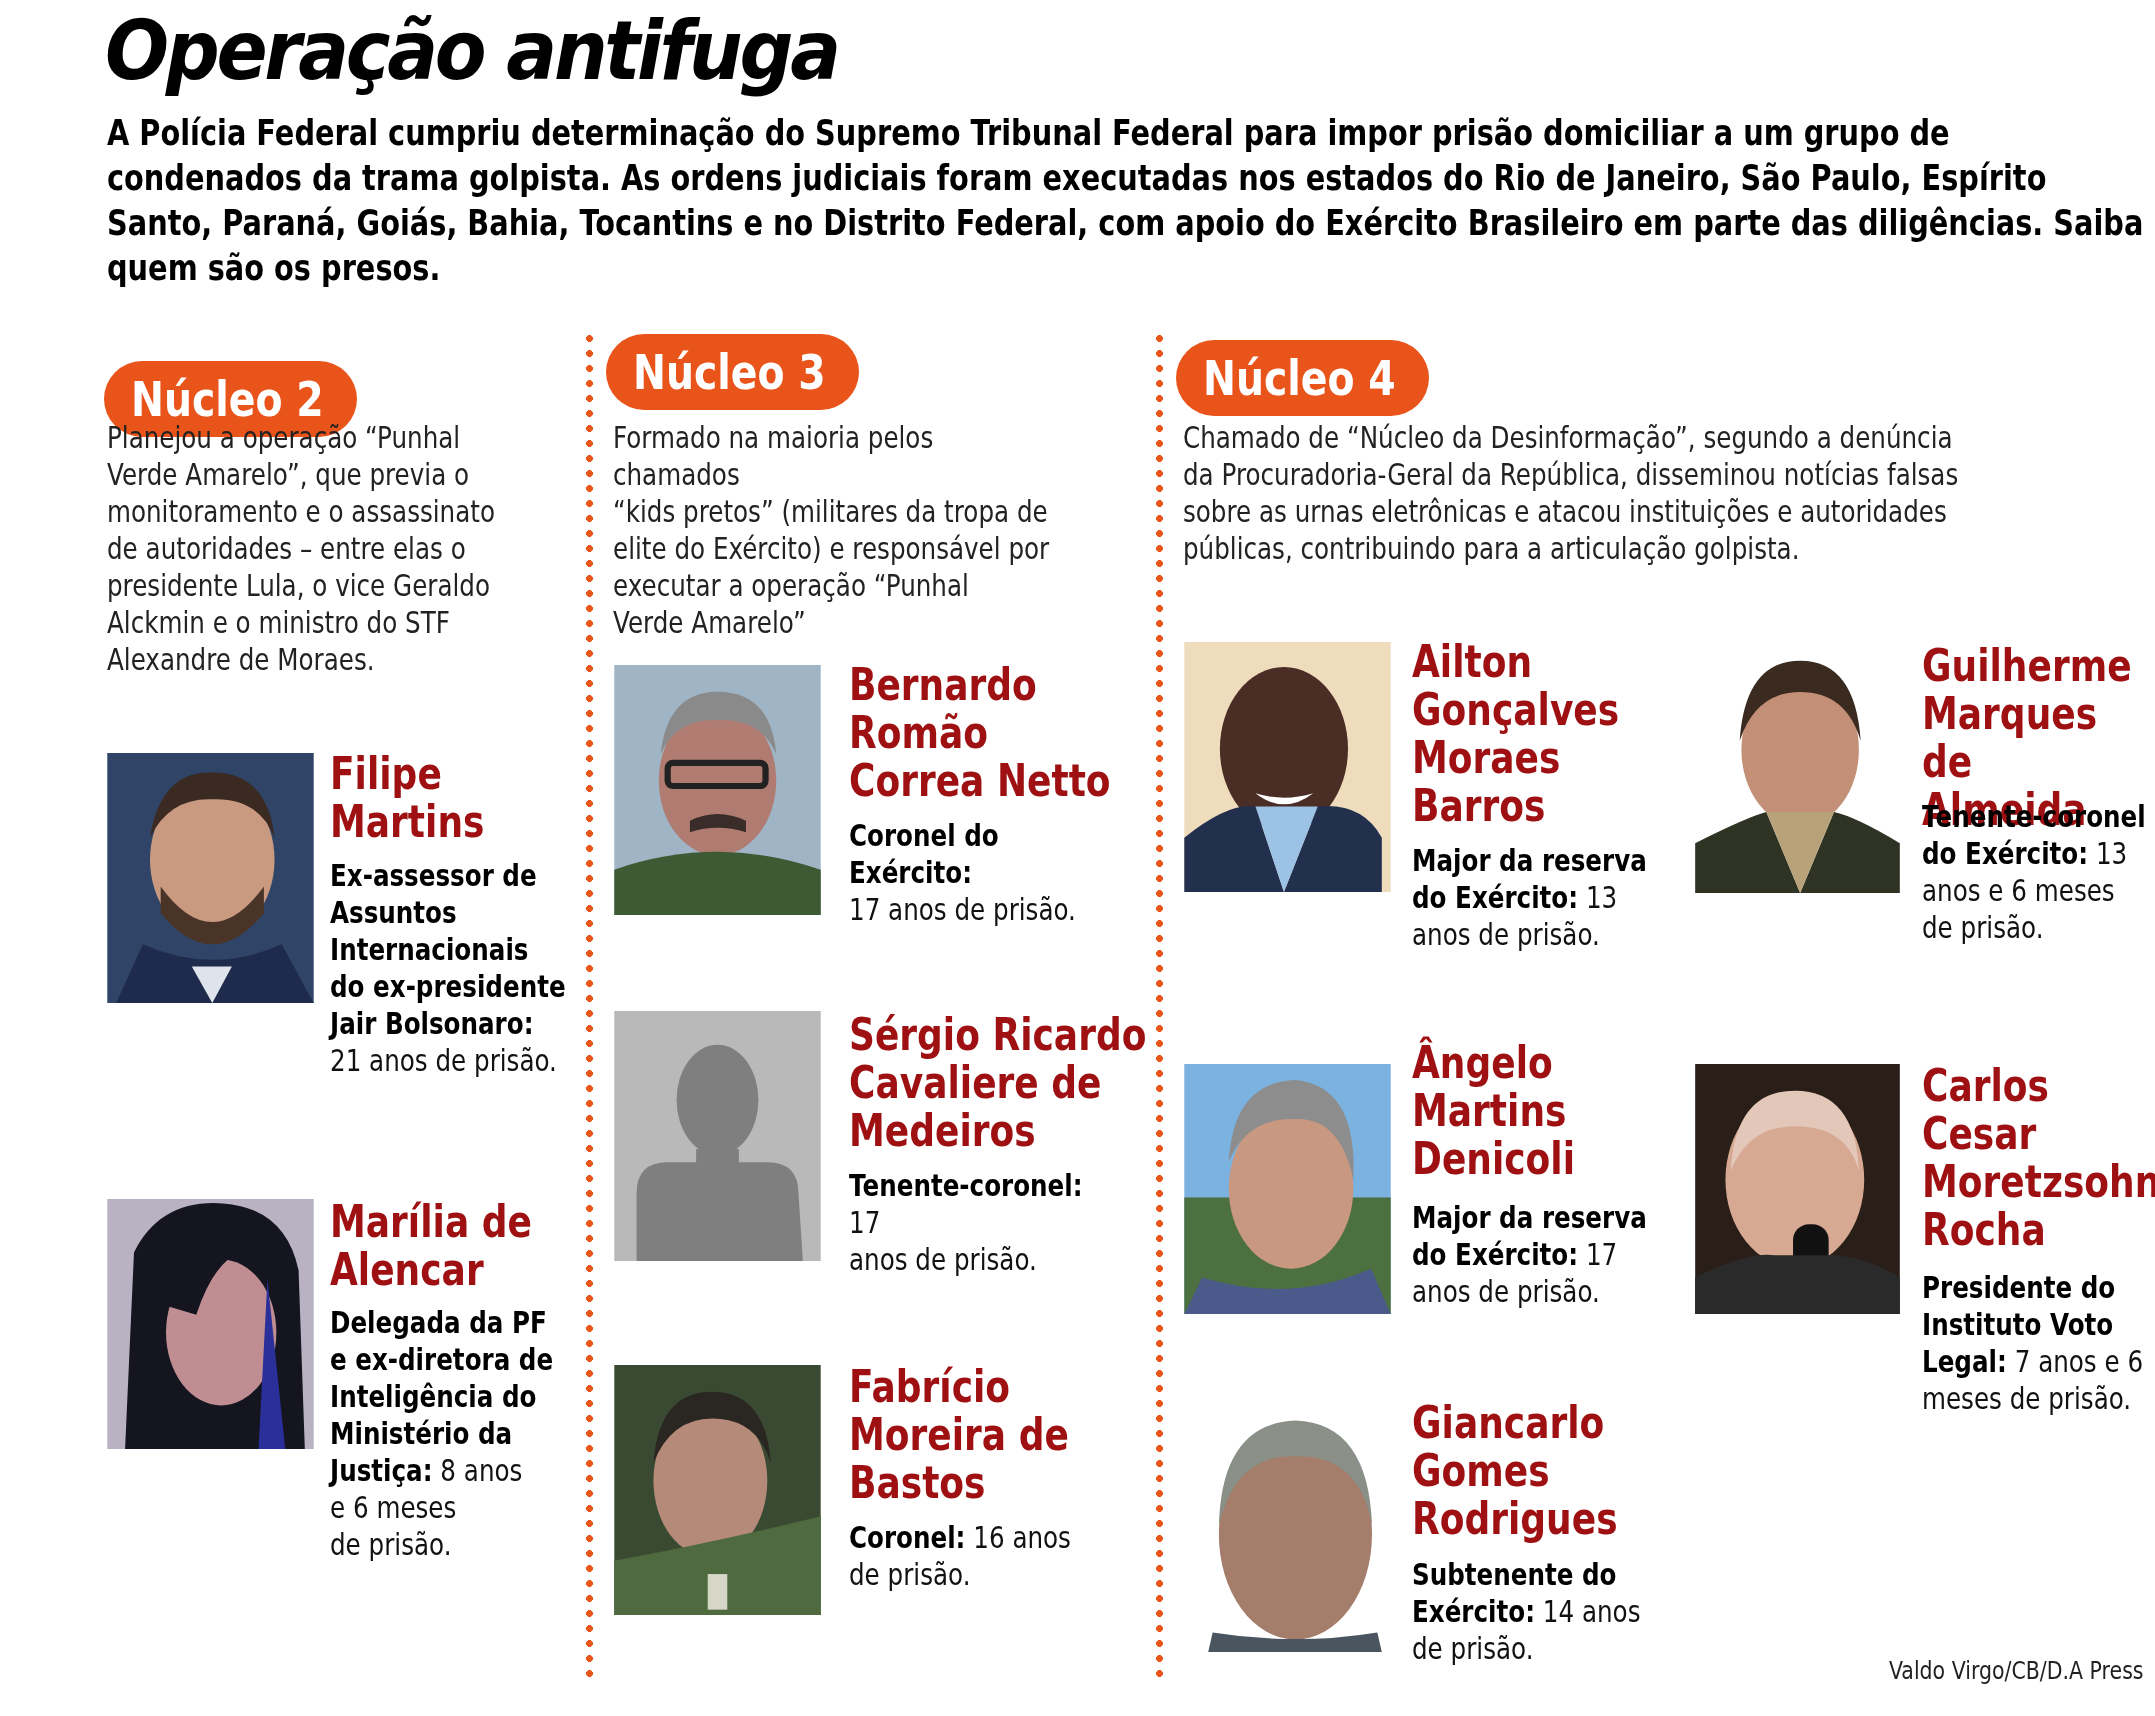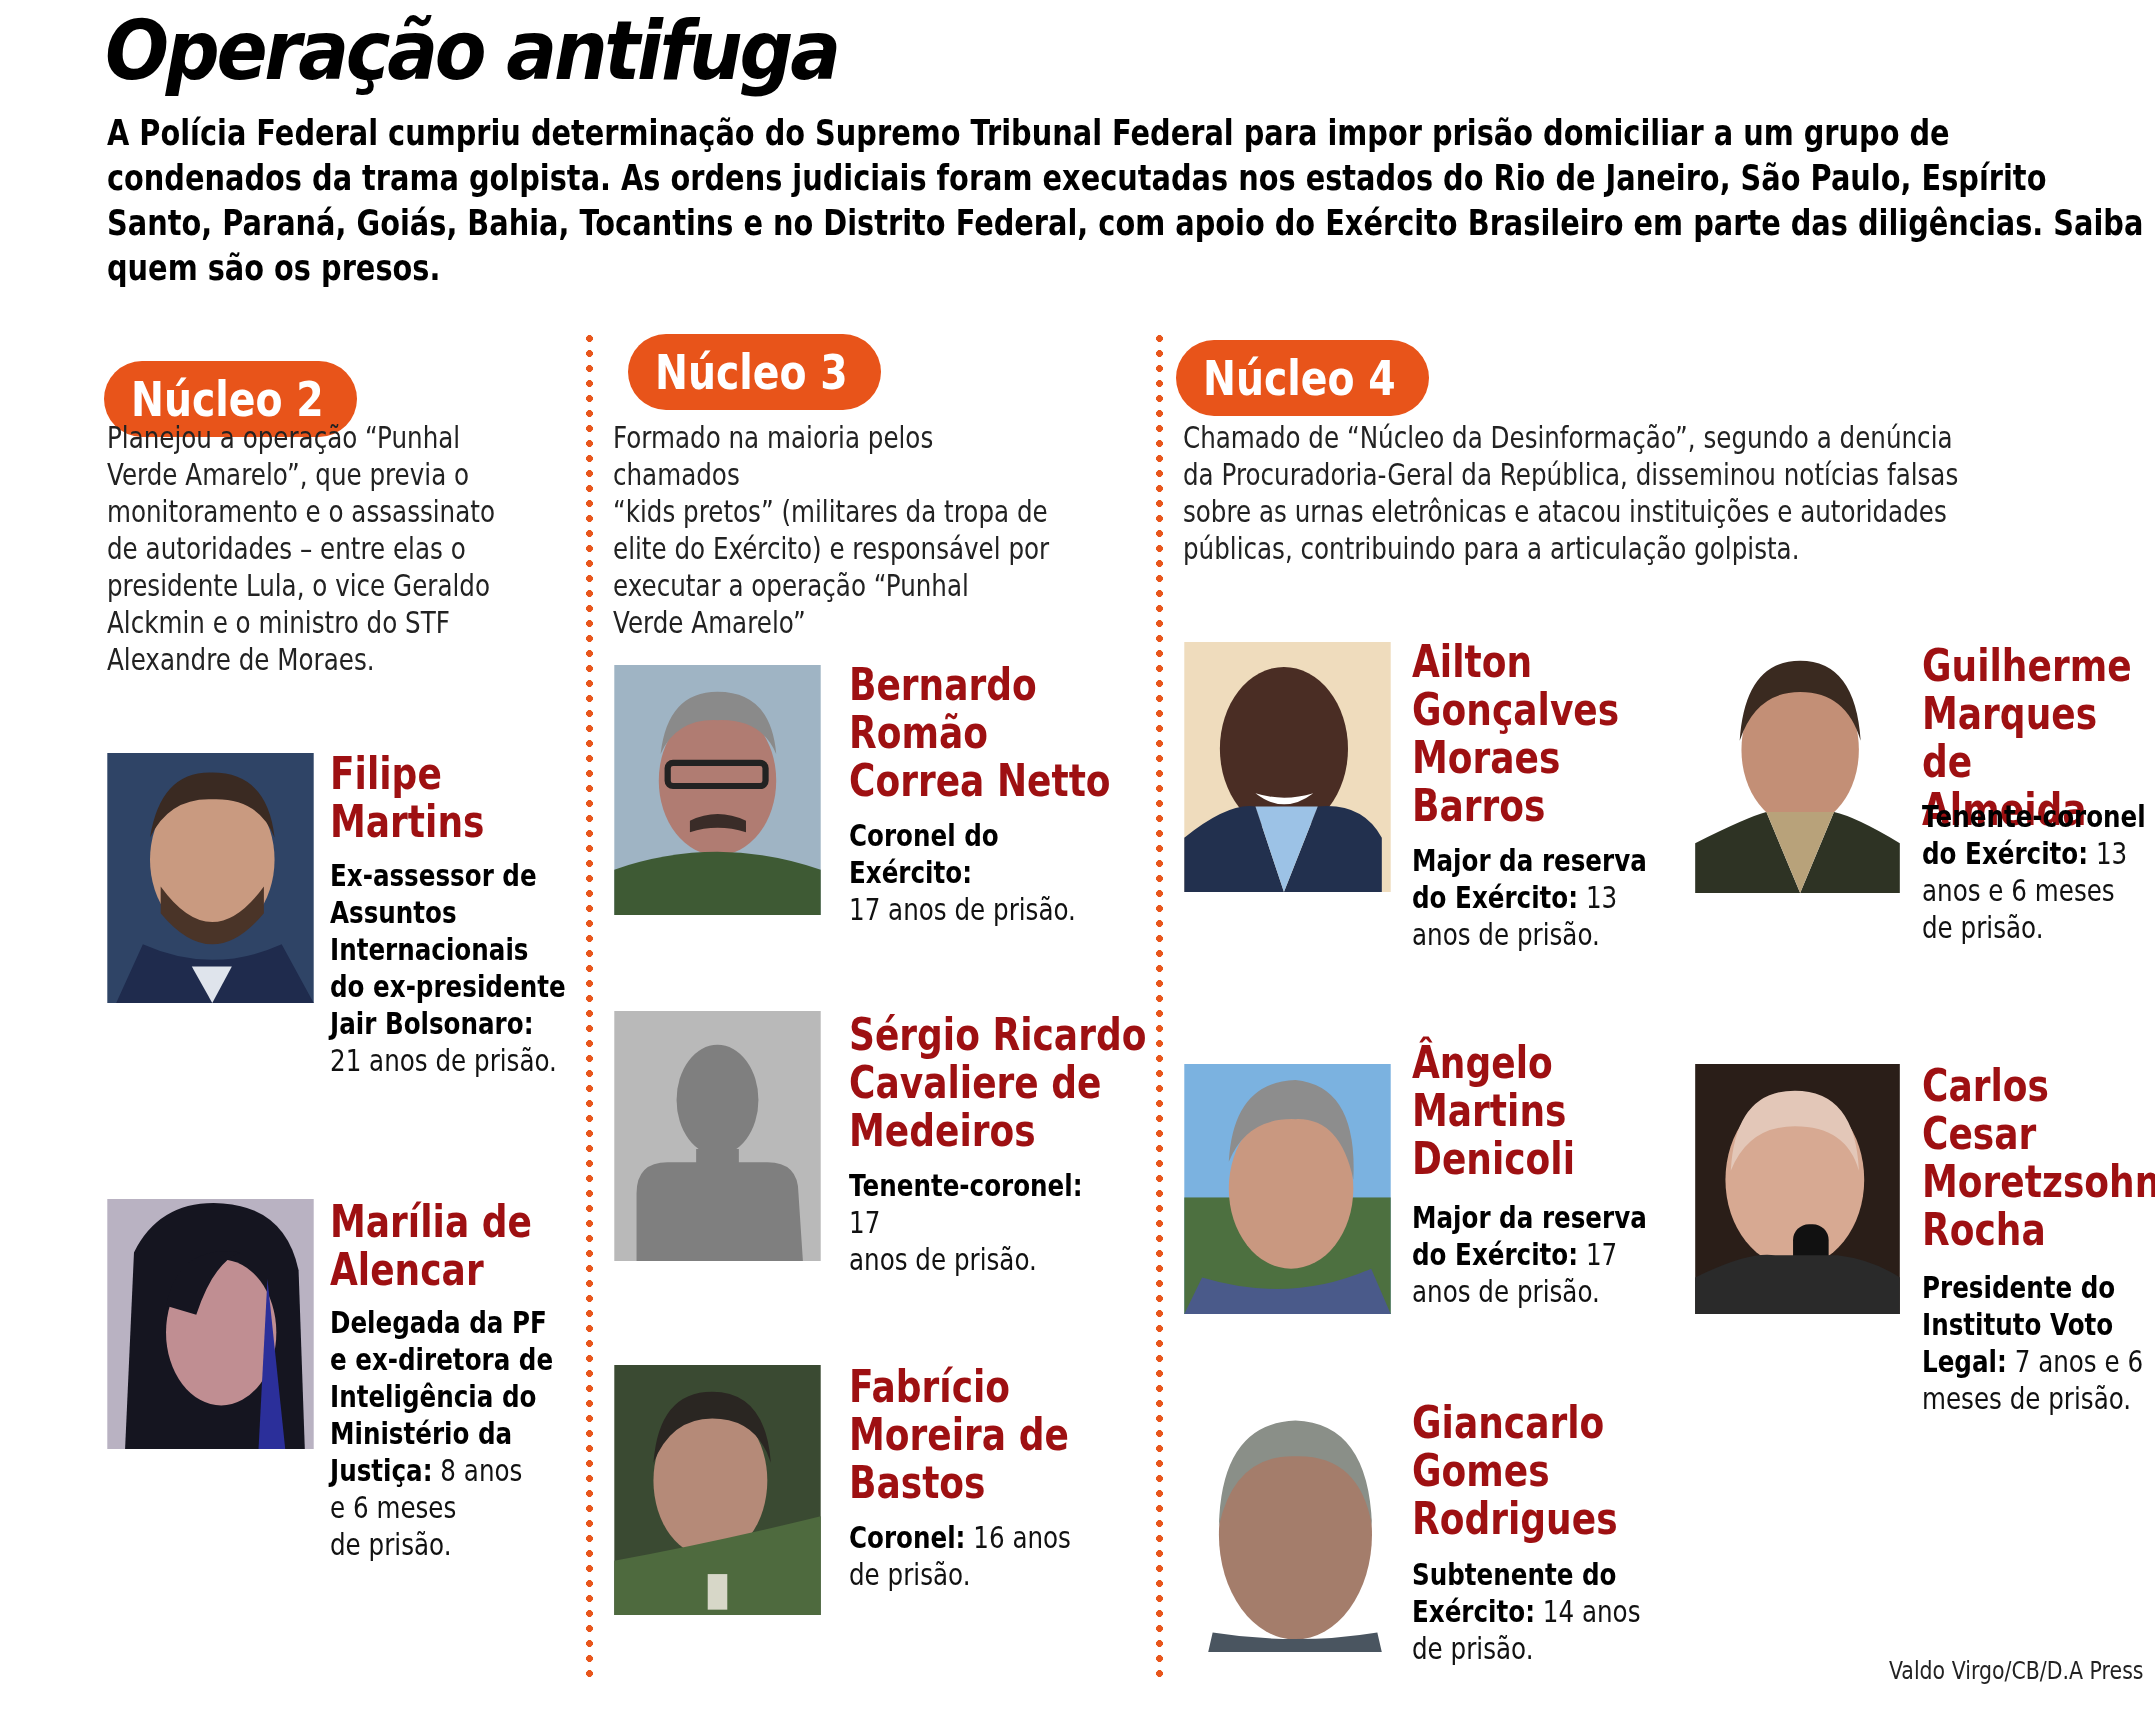--- a/index.html
+++ b/index.html
@@ -67,21 +67,21 @@
 <div class="abs name" style="left:330px;top:1198px;">Marília de
 Alencar</div>
 <div class="abs role" style="left:330px;top:1304px;width:294px;"><b>Delegada da PF
 e ex-diretora de
 Inteligência do
 Ministério da
 Justiça:</b><span> 8 anos
 e 6 meses
 de prisão.</span></div>
 
-<div class="abs pill" style="left:628px;top:334px;width:253px;"><span>Núcleo 3</span></div>
+<div class="abs pill" style="left:606px;top:334px;width:253px;"><span>Núcleo 3</span></div>
 <div class="abs desc" style="left:613px;top:419px;width:552px;">Formado na maioria pelos chamados
 “kids pretos” (militares da tropa de
 elite do Exército) e responsável por
 executar a operação “Punhal
 Verde Amarelo”</div>
 
 <div class="abs photo" style="left:614px;top:665px;width:207px;height:250px;">
   <svg viewBox="0 0 232 281">
       <rect width="232" height="281" fill="#9fb4c4"></rect>
       <ellipse cx="116" cy="130" rx="66" ry="84" fill="#b07c72"></ellipse>

